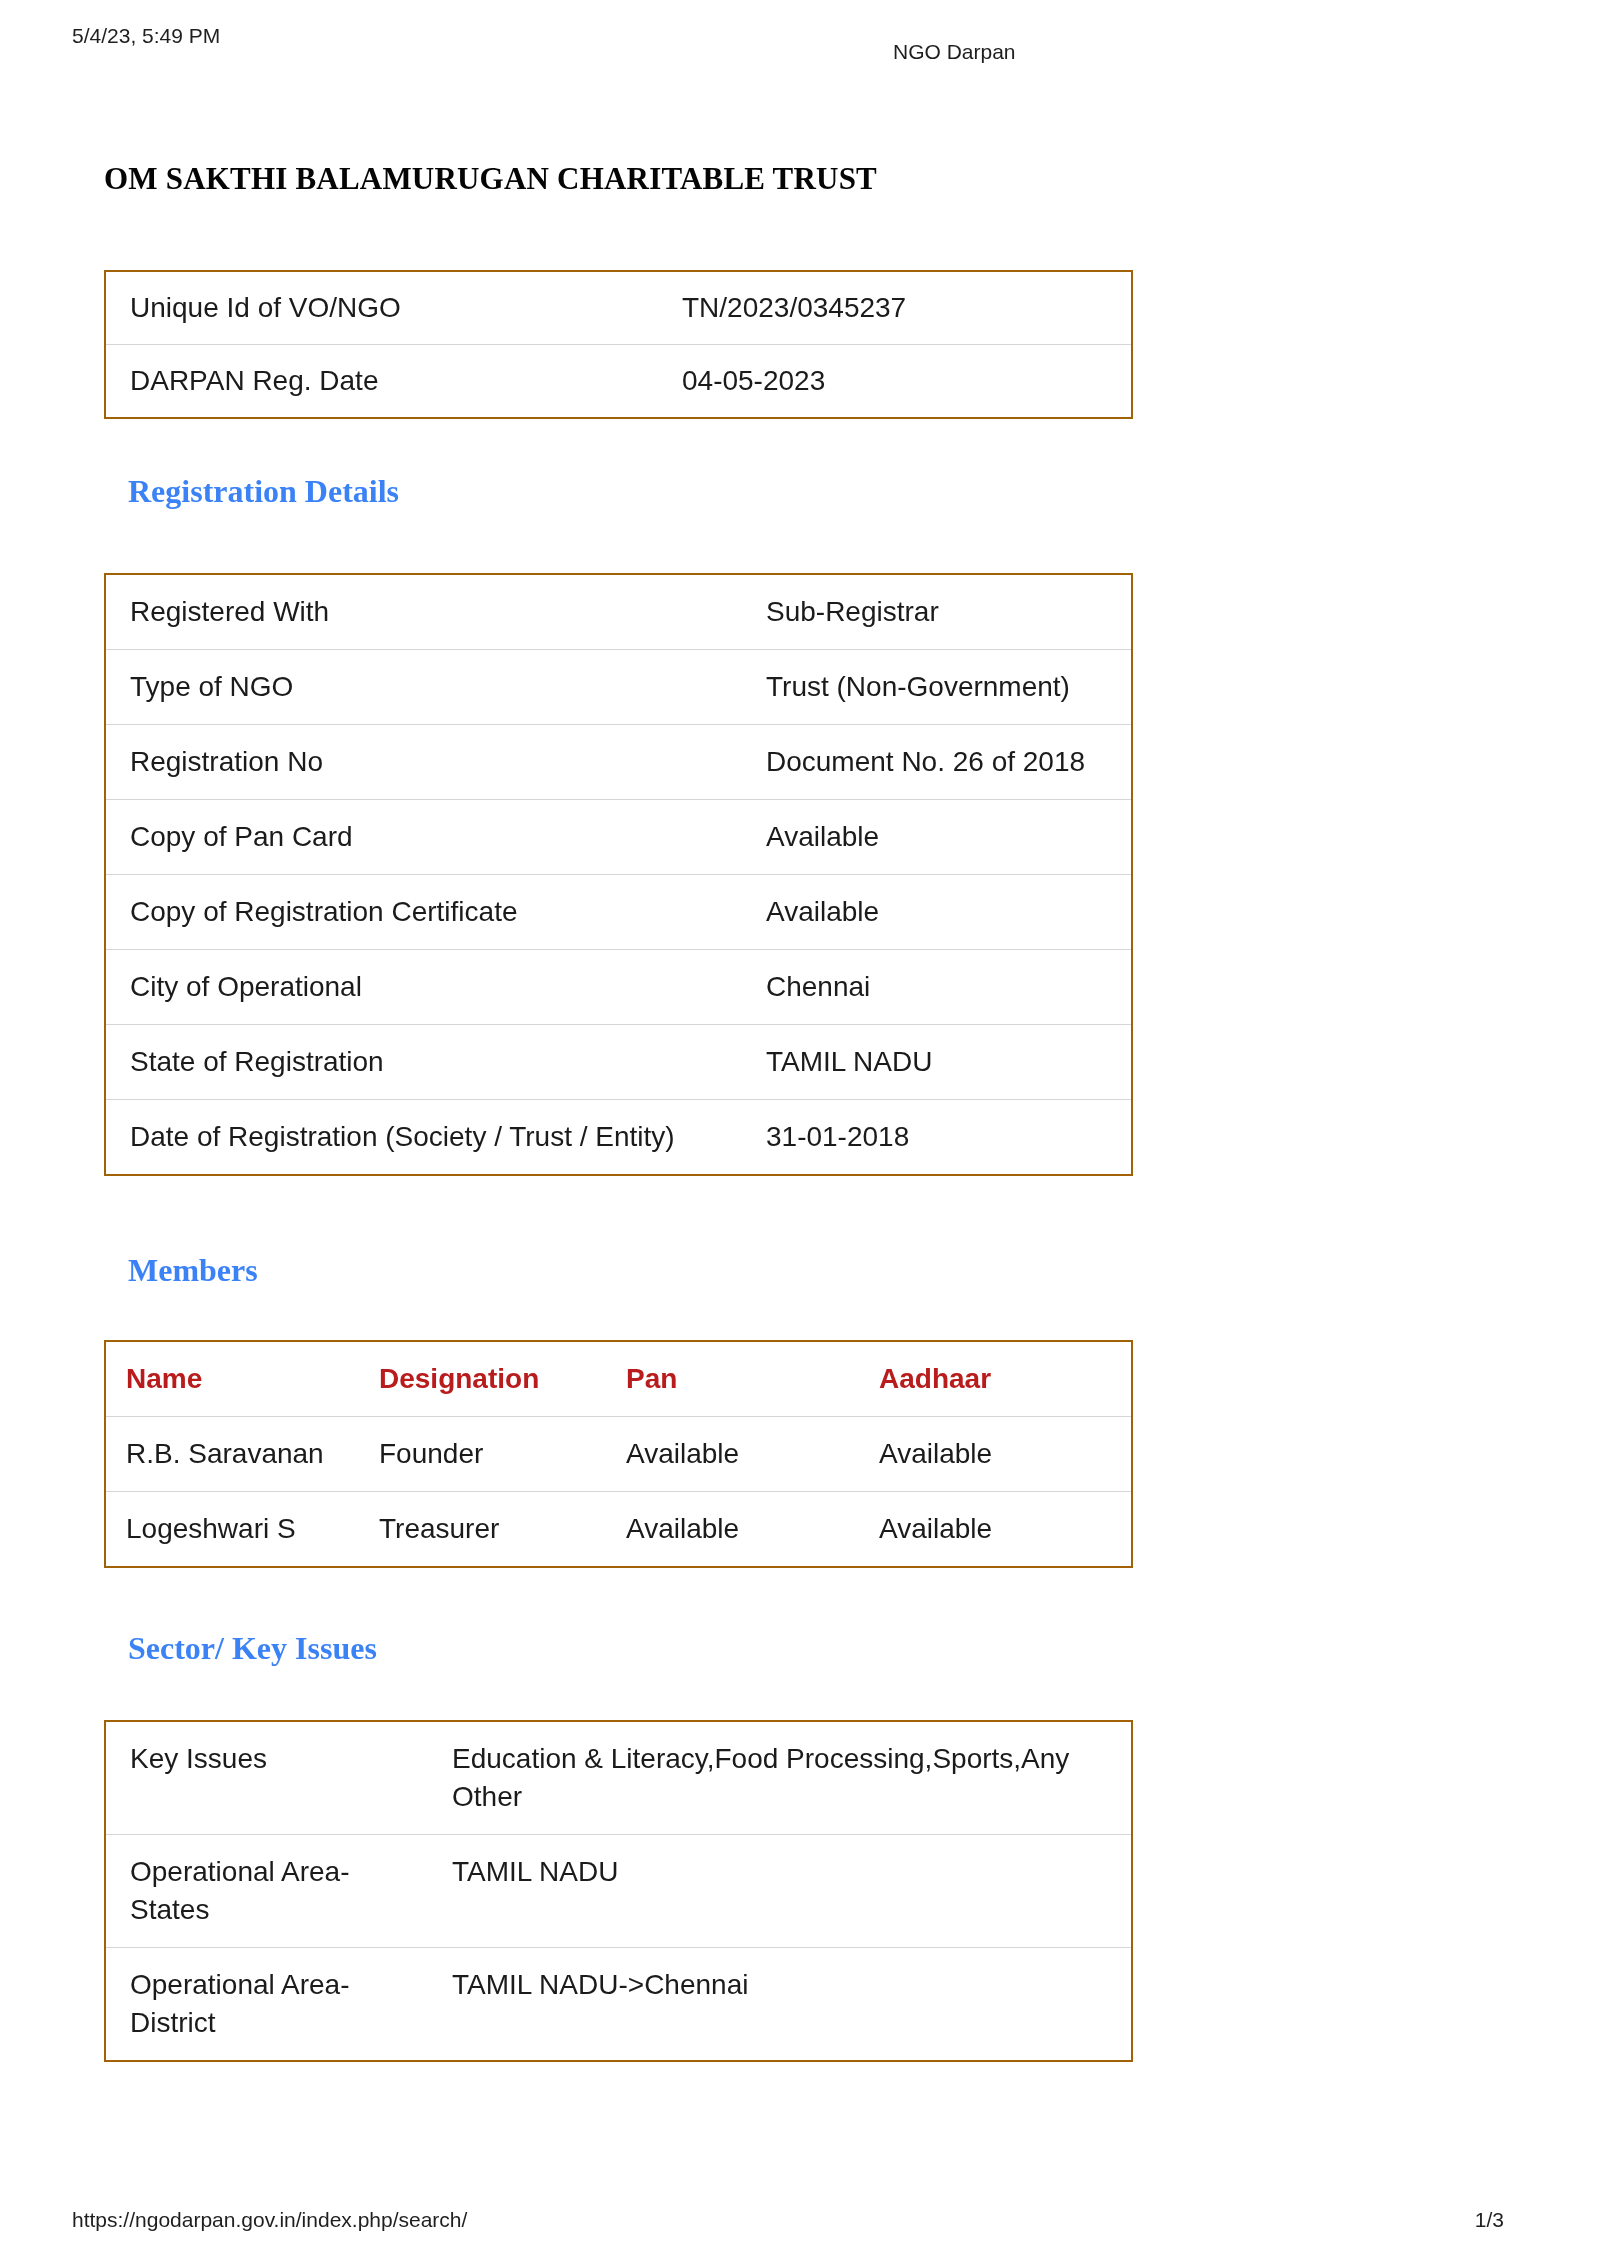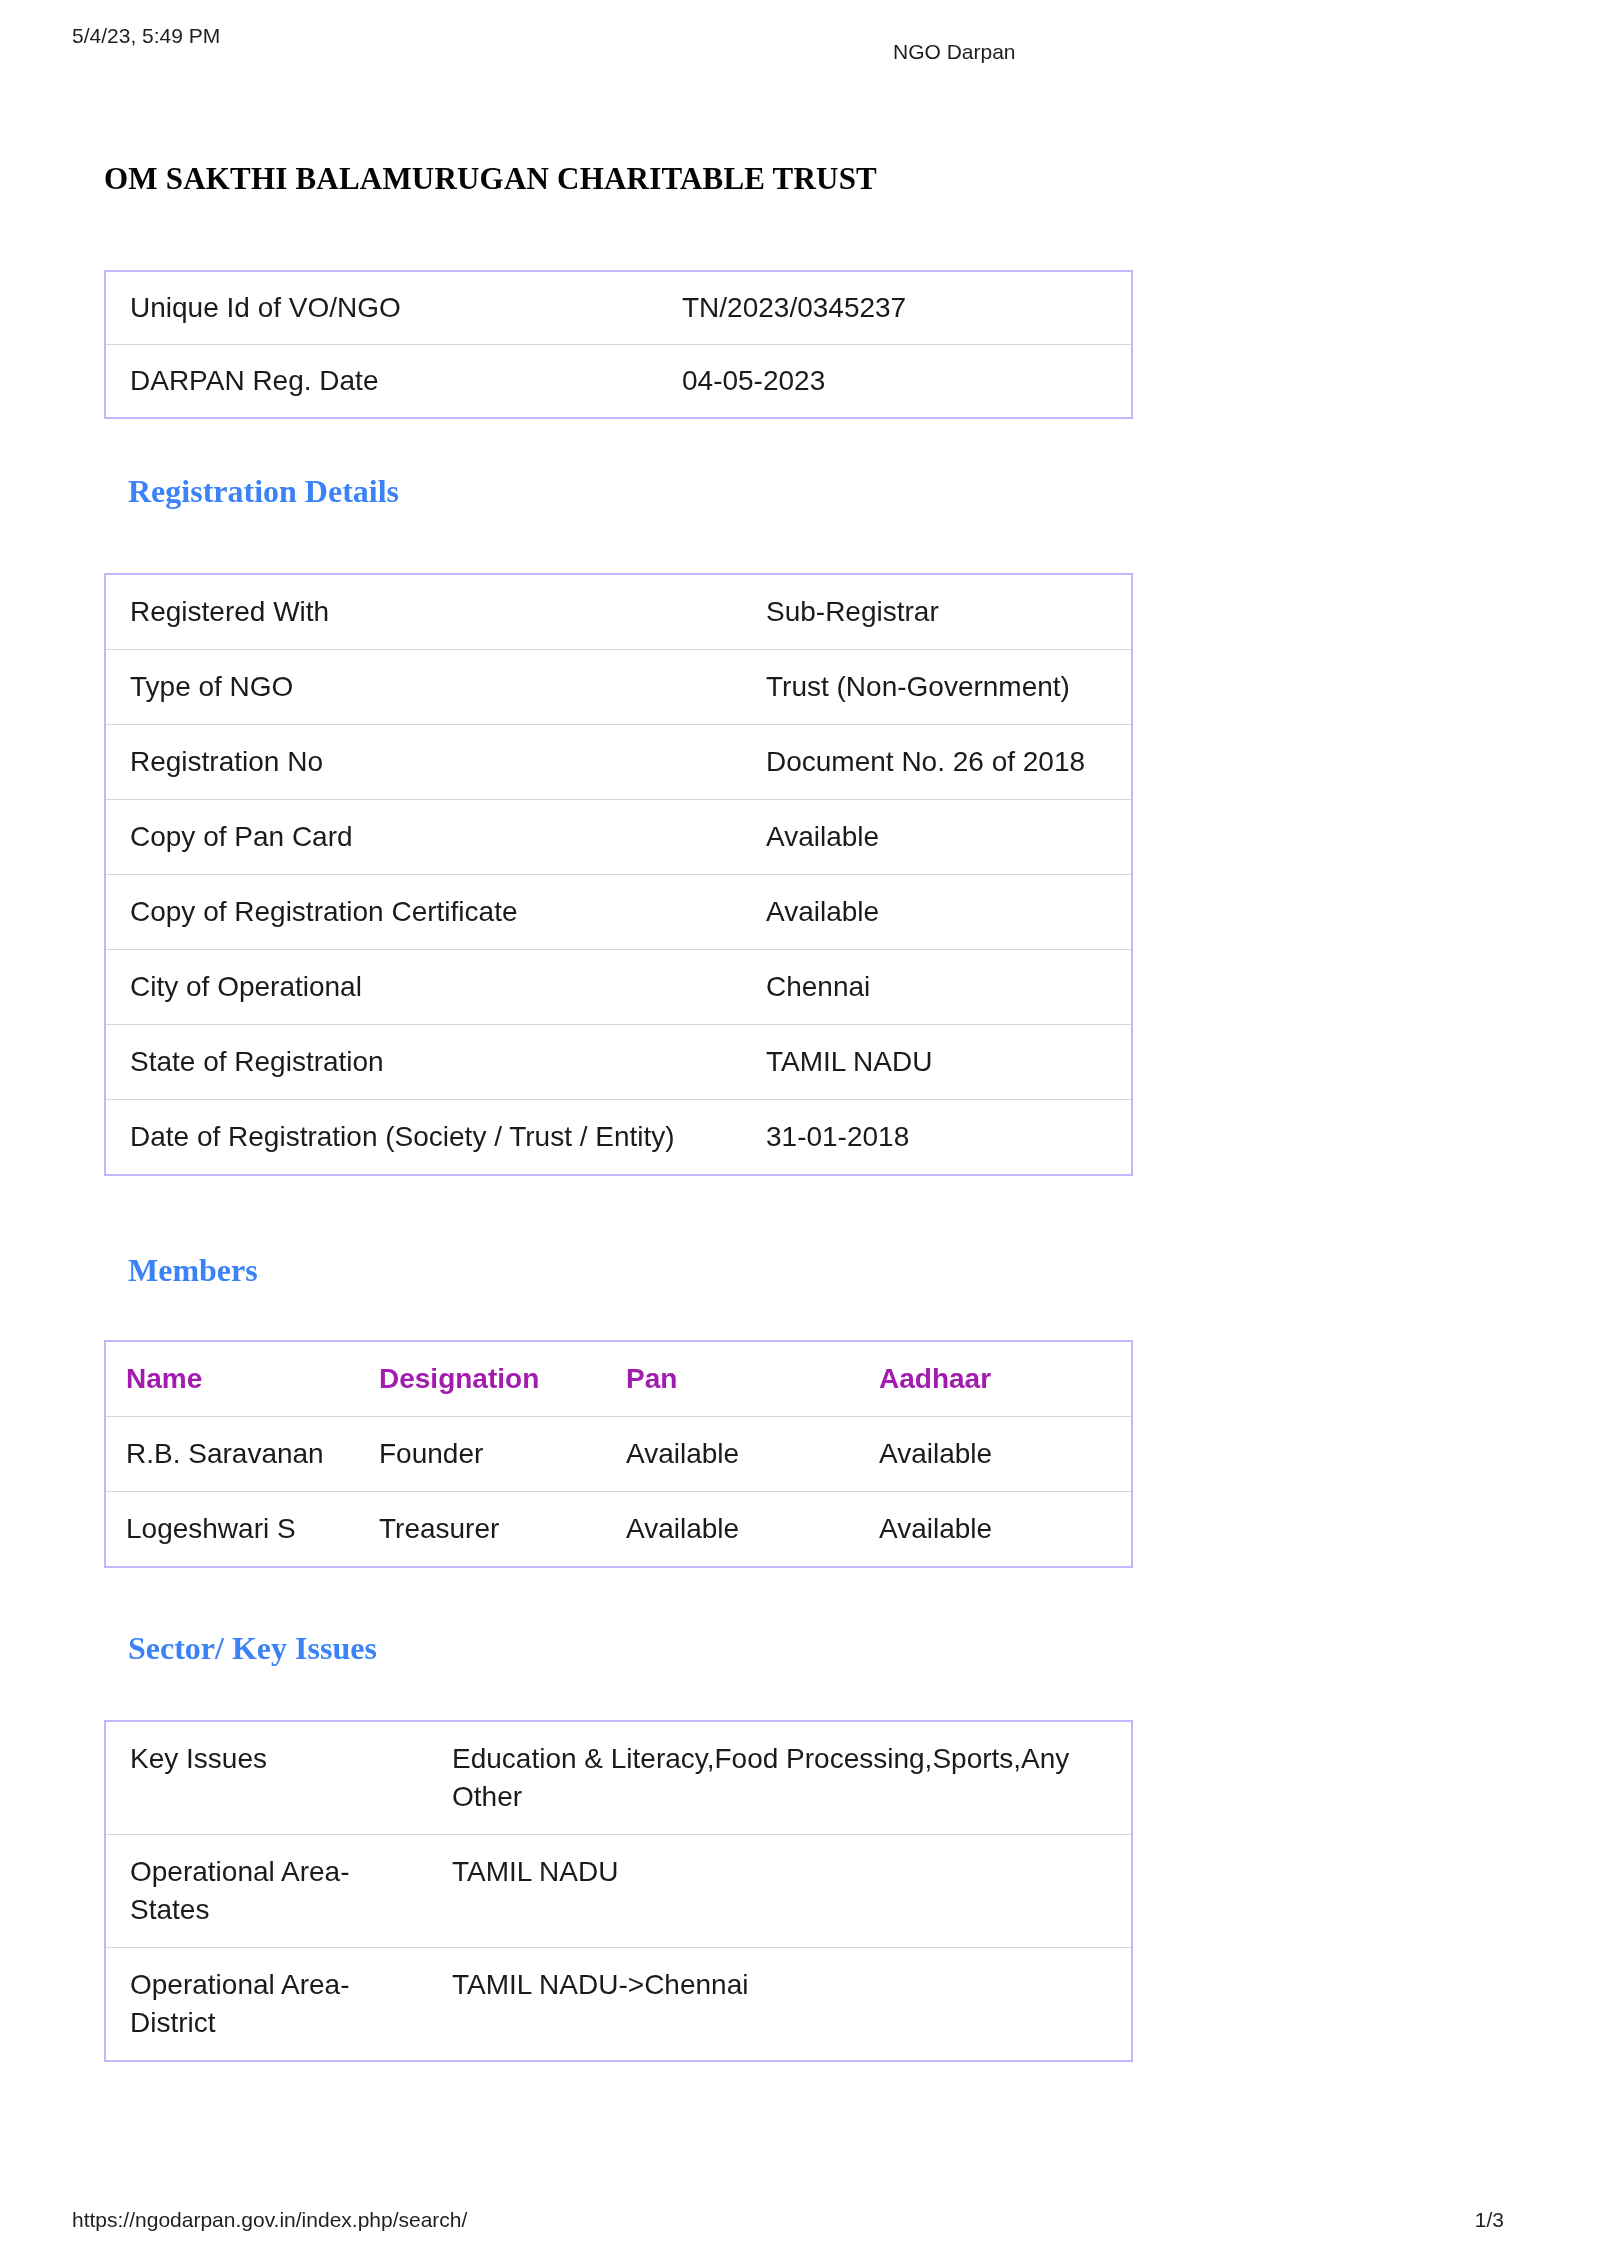--- a/index.html
+++ b/index.html
@@ -45,42 +45,42 @@
   }
   .heading-registration { margin-top:52px; }
   .heading-members      { margin-top:74px; }
   .heading-sector       { margin-top:60px; }
 
   
   table {
     border-collapse:collapse;
     table-layout:fixed;
     width:1027px;
-    border:2px solid #c4b5fd;
+    border:2px solid #a16207;
     background:#ffffff;
   }
   td, th {
     font-size:28px; line-height:38px;
     font-weight:400;
     text-align:left;
     vertical-align:top;
     padding:18px 26px 18px 24px;
     color:#1b1b1b;
     word-wrap:break-word;
     overflow:hidden;
   }
   tr + tr td, tr + tr th { border-top:1px solid #d6d6d6; }
 
   .tbl-id { margin-top:70px; }
   .tbl-id td { padding-top:17px; padding-bottom:17px; }
 
   .tbl-registration { margin-top:62px; }
   .tbl-members      { margin-top:50px; }
   .tbl-members td, .tbl-members th { padding-left:20px; }
-  .tbl-members th { font-weight:bold; color:#a21caf; }
+  .tbl-members th { font-weight:bold; color:#b91c1c; }
   .tbl-sector       { margin-top:52px; }
 </style>
 </head>
 <body>
 
 <div class="print-header">
   <span class="ph-datetime">5/4/23, 5:49 PM</span>
   <span class="ph-doctitle">NGO Darpan</span>
 </div>
 

